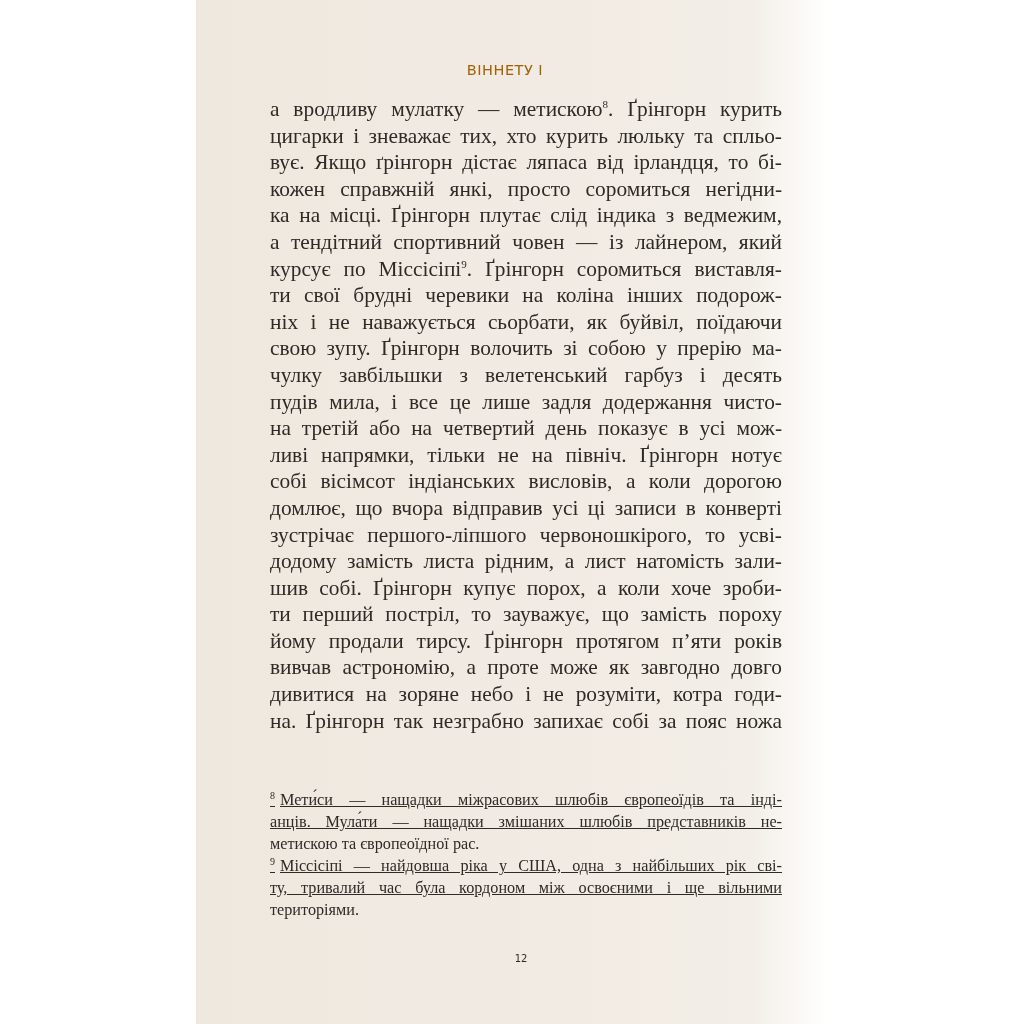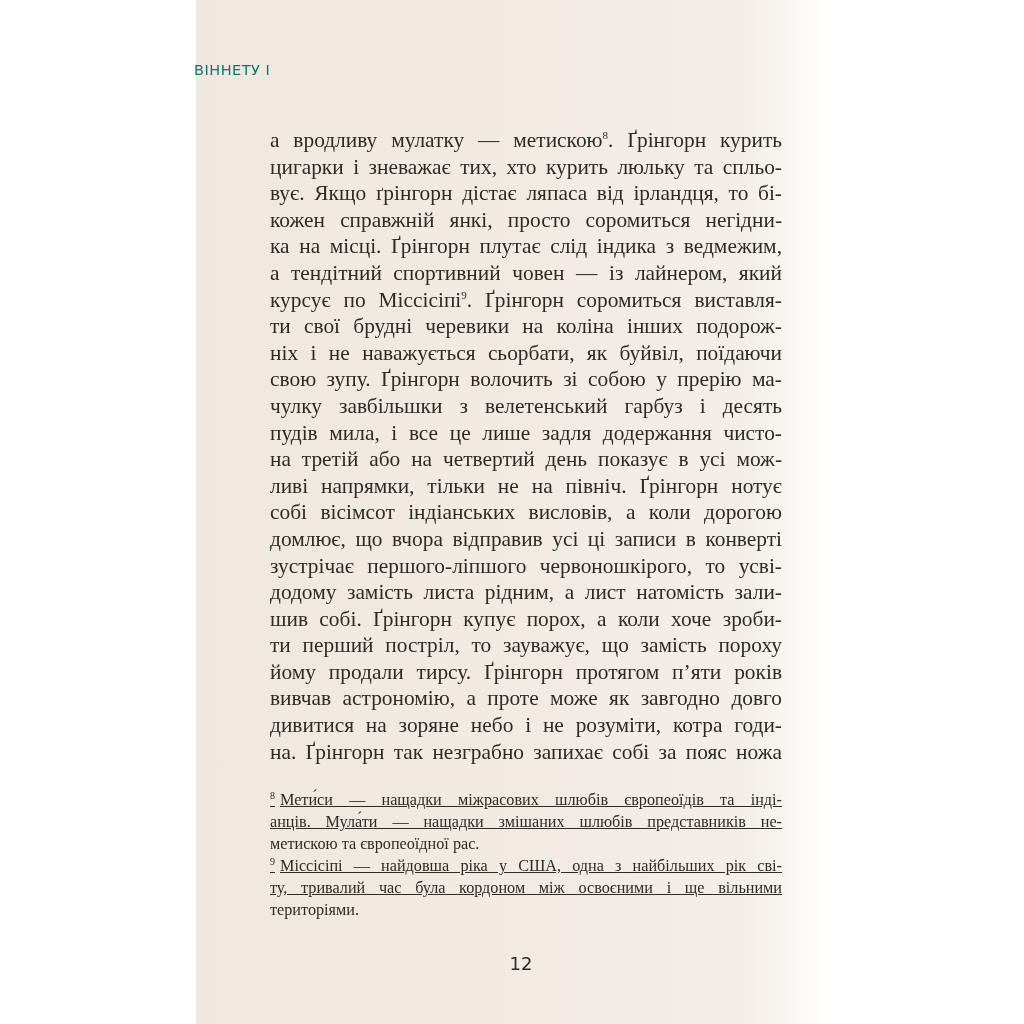--- a/index.html
+++ b/index.html
@@ -13,38 +13,38 @@
     .page {
       position: absolute;
       left: 196px;
       top: 0;
       width: 630px;
       height: 1024px;
       background: linear-gradient(to right, #efe8df 0%, #f1ebe3 60%, #f3eee7 88%, #fbf9f6 96%, #ffffff 100%);
     }
     .running-head {
       position: absolute;
-      left: 194px;
+      left: 180px;
       width: 650px;
       top: 62px;
+      text-align: center;
       font-family: "DejaVu Sans", sans-serif;
       font-size: 14.5px;
       letter-spacing: 0.5px;
-      color: #0f766e;
+      color: #a16207;
     }
     .body-text {
       position: absolute;
       left: 270px;
       top: 96px;
       width: 512px;
       font-family: "Liberation Serif", serif;
       font-size: 21.4px;
       line-height: 26.6px;
       color: #2e2a26;
-      margin-top: 31px;
     }
     .line {
       display: block;
       white-space: nowrap;
       text-align: justify;
       text-align-last: justify;
       height: 26.6px;
     }
     .line.last {
       text-align-last: justify;
@@ -80,21 +80,21 @@
       line-height: 0;
       margin-right: 5px;
     }
     .page-number {
       position: absolute;
       left: 196px;
       width: 650px;
       top: 953px;
       text-align: center;
       font-family: "DejaVu Sans", sans-serif;
-      font-size: 18px;
+      font-size: 10px;
       color: #2e2a26;
     }
   </style>
 </head>
 <body>
 
 <div class="page"></div>
 
 <div class="running-head">ВІННЕТУ І</div>
 

